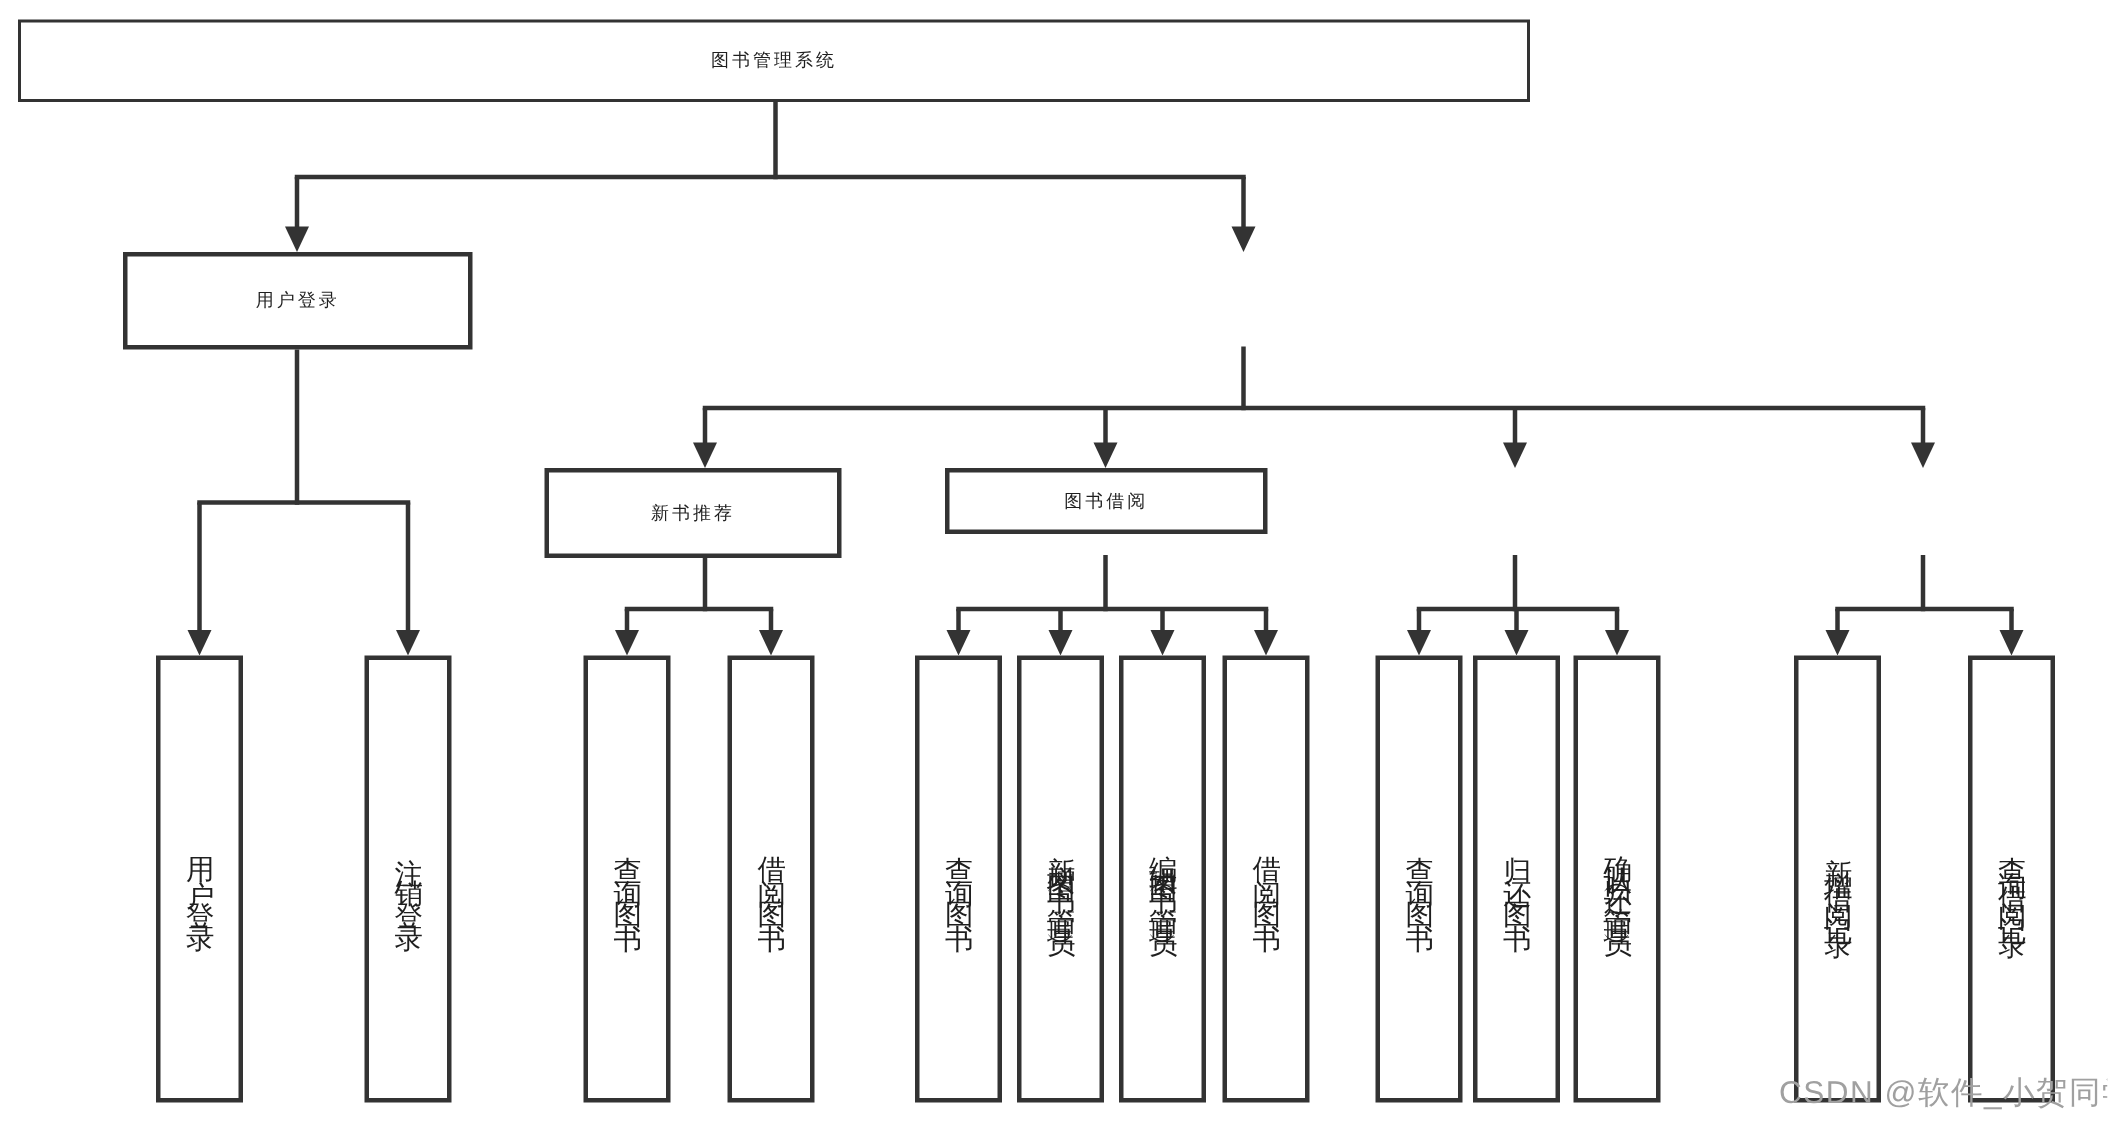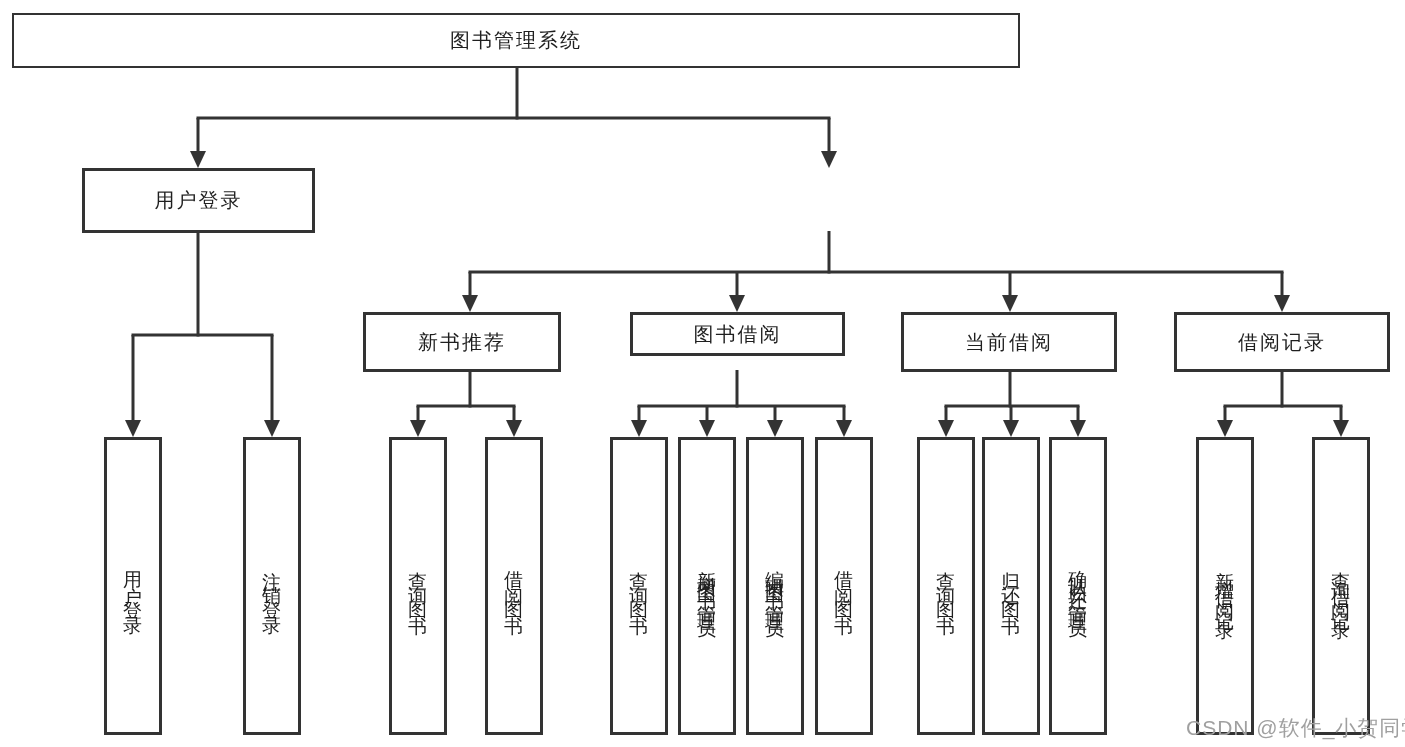--- a/index.html
+++ b/index.html
@@ -13,21 +13,21 @@
   }
   #wires { position: absolute; left: 0; top: 0; width: 1405px; height: 747px; }
   .hbox {
     position: absolute;
     box-sizing: border-box;
     background: #ffffff;
     border: 3px solid #333333;
     display: flex;
     align-items: center;
     justify-content: center;
-    font-size: 20px;
+    font-size: 12px;
     letter-spacing: 2px;
     color: #1f1f1f;
     z-index: 2;
   }
   .hbox.root { border-width: 2px; }
   .vbox {
     position: absolute;
     box-sizing: border-box;
     width: 58px;
     height: 298px;
@@ -149,26 +149,20 @@
   <div class="hbox" style="left:82px; top:168px; width:233px; height:65px;">
     <span>用户登录</span>
   </div>
 
   <div class="hbox" style="left:363px; top:312px; width:198px; height:60px;">
     <span>新书推荐</span>
   </div>
   <div class="hbox" style="left:630px; top:312px; width:215px; height:44px;">
     <span>图书借阅</span>
   </div>
-  <div class="hbox" style="left:901px; top:312px; width:216px; height:60px;">
-    <span>当前借阅</span>
-  </div>
-  <div class="hbox" style="left:1174px; top:312px; width:216px; height:60px;">
-    <span>借阅记录</span>
-  </div>
 
   <div class="vbox" style="left:104px; top:437px;">
     <span>用户登录</span>
   </div>
   <div class="vbox" style="left:243px; top:437px;">
     <span>注销登录</span>
   </div>
 
   <div class="vbox" style="left:389px; top:437px;">
     <span>查询图书</span>

